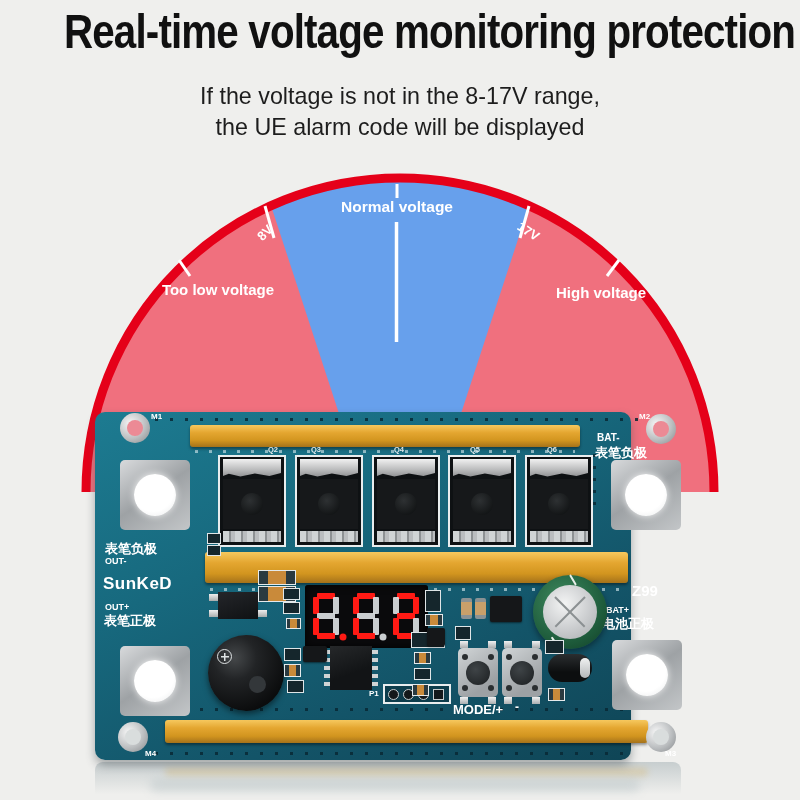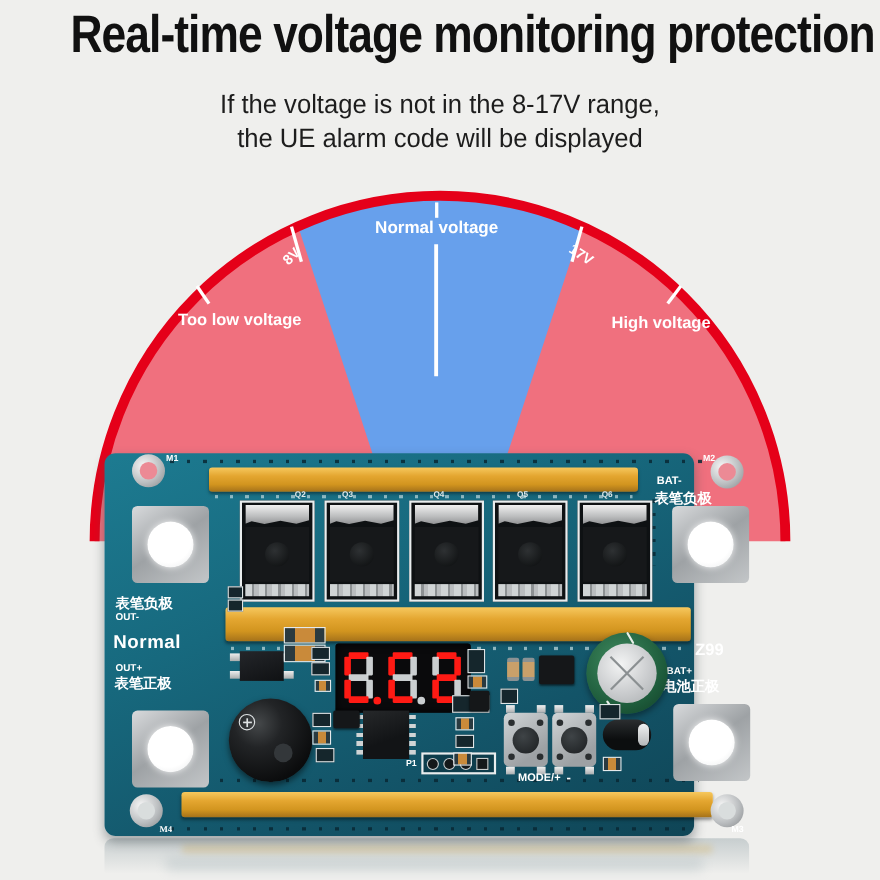--- a/index.html
+++ b/index.html
@@ -154,21 +154,21 @@
         <div class="hole-in hole-pink"></div>
       </div>
     <div class="hole" style="left:23px;top:310px;">
         <div class="hole-in hole-gray"></div>
       </div>
     <div class="hole" style="left:551px;top:310px;">
         <div class="hole-in hole-gray"></div>
       </div>
     <div class="btext" style="left:56px;top:0px;font-size:8px;">M1</div>
     <div class="btext" style="left:544px;top:0px;font-size:8px;">M2</div>
-    <div class="btext" style="left:50px;top:337px;font-size:8px;font-family:Liberation Serif, serif;">M4</div>
+    <div class="btext" style="left:50px;top:337px;font-size:8px;">M4</div>
     <div class="btext" style="left:548px;top:337px;font-size:8px;margin-left:22px;">M3</div>
 
     <div class="pad" style="left:25px;top:48px;">
         <div class="pad-circle"></div>
       </div>
     <div class="pad" style="left:516px;top:48px;">
         <div class="pad-circle"></div>
       </div>
     <div class="pad" style="left:25px;top:234px;">
         <div class="pad-circle"></div>
@@ -215,21 +215,21 @@
         <div class="mos-body">
           <div class="mos-dot"></div>
         </div>
         <div class="mos-pins"></div>
       </div>
 
     <div class="btext" style="left:502px;top:20px;font-size:10px;">BAT-</div>
     <div class="btext" style="left:500px;top:32px;font-size:13px;">表笔负极</div>
     <div class="btext" style="left:10px;top:128px;font-size:13px;">表笔负极</div>
     <div class="btext" style="left:10px;top:144px;font-size:9px;">OUT-</div>
-    <div class="btext" style="left:8px;top:162px;font-size:17px;letter-spacing:.5px;">Normal</div>
+    <div class="btext" style="left:8px;top:162px;font-size:17px;letter-spacing:.5px;">SunKeD</div>
     <div class="btext" style="left:10px;top:190px;font-size:9px;">OUT+</div>
     <div class="btext" style="left:9px;top:200px;font-size:13px;text-align:center;">表笔正极</div>
     <div class="btext" style="left:537px;top:170px;font-size:15px;">Z99</div>
     <div class="btext" style="left:511px;top:193px;font-size:9px;">BAT+</div>
     <div class="btext" style="left:507px;top:203px;font-size:13px;">电池正极</div>
 
     <div class="display">
       <svg width="123" height="63" viewBox="0 0 123 63">
         <g transform="translate(8,8)">
           <rect class="sg-lit" x="4" y="0" width="18" height="6" rx="1"></rect>
@@ -300,21 +300,21 @@
       <div class="btn-pin" style="left:2px;top:-7px;"></div>
         <div class="btn-pin" style="right:2px;top:-7px;"></div>
       <div class="btn-pin" style="left:2px;bottom:-7px;"></div>
         <div class="btn-pin" style="right:2px;bottom:-7px;"></div>
       <div class="btn-dot" style="left:4px;top:6px;"></div>
         <div class="btn-dot" style="right:4px;top:6px;"></div>
       <div class="btn-dot" style="left:4px;bottom:6px;"></div>
         <div class="btn-dot" style="right:4px;bottom:6px;"></div>
       <div class="btn-core"></div>
     </div>
-    <div class="btext" style="left:376px;top:290px;font-size:10px;">MODE/+</div>
+    <div class="btext" style="left:358px;top:290px;font-size:13px;">MODE/+</div>
     <div class="btext" style="left:420px;top:288px;font-size:12px;">-</div>
 
     <div class="cyl">
         <div class="cyl-cap"></div>
       </div>
 
     <div class="soic">
       <div class="soic-pins" style="left:-6px;"></div>
       <div class="soic-pins" style="right:-6px;"></div>
     </div>

